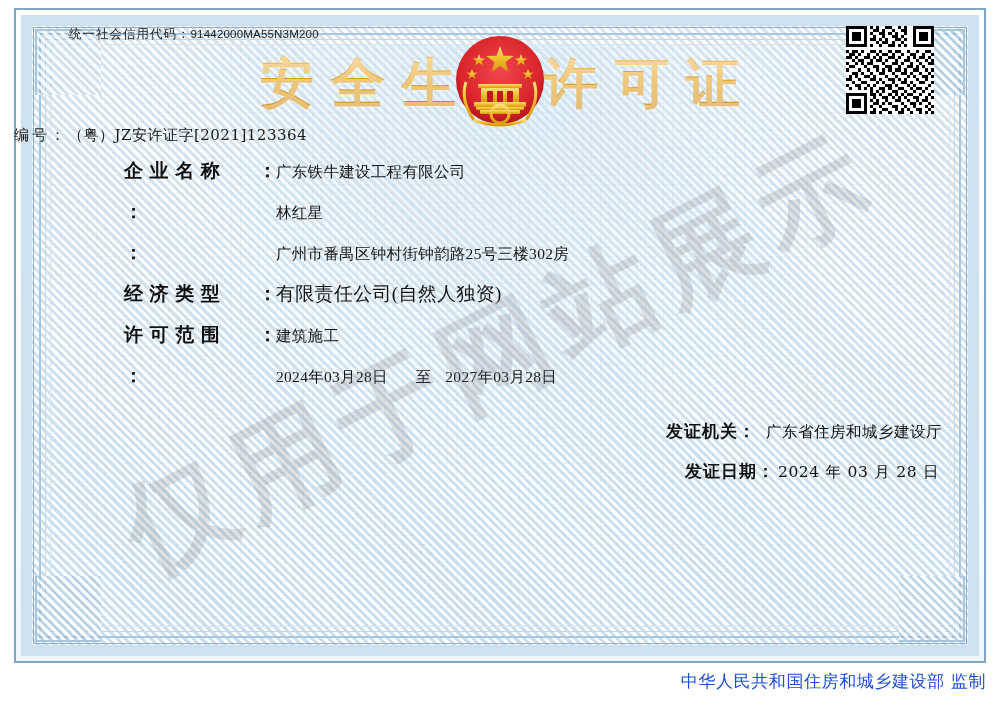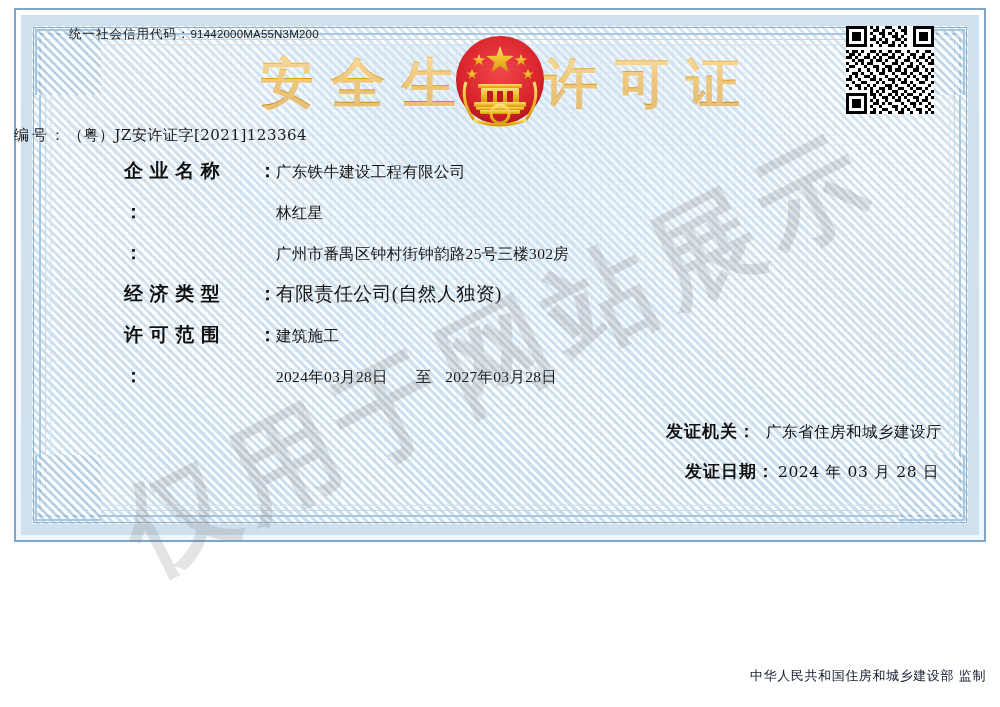--- a/index.html
+++ b/index.html
@@ -17,21 +17,21 @@
     background: #ffffff;
     overflow: hidden;
   }
 
   
   .cert {
     position: absolute;
     left: 14px;
     top: 8px;
     width: 972px;
-    height: 534px;
+    height: 655px;
     background: linear-gradient(180deg, #ffffff 0%, #fbfdff 40%, #eff6fc 100%);
     box-sizing: border-box;
   }
   .border-outer {
     position: absolute;
     inset: 0;
     border: 2px solid #7fa6c8;
     box-sizing: border-box;
   }
   .border-band {
@@ -205,24 +205,24 @@
     white-space: nowrap;
   }
   .issue-row .k { font-weight: bold; letter-spacing: 1px; }
   .issue-row .v { font-size: 15.5px; letter-spacing: 0.5px; padding-left: 10px; }
   .issue-row .d { font-size: 15.5px; letter-spacing: 0.5px; }
   .issue-row .d span { padding: 0 3px; }
 
   .footer-note {
     position: absolute;
     right: 14px;
-    bottom: 22px;
+    bottom: 14px;
     font-family: "DejaVu Serif", serif;
-    font-size: 13px;
-    color: #0f172a;
+    font-size: 17px;
+    color: #1d4ed8;
     letter-spacing: 0.6px;
     z-index: 7;
   }
 
   
   .watermark {
     position: absolute;
     left: 0;
     top: 0;
     width: 1000px;

